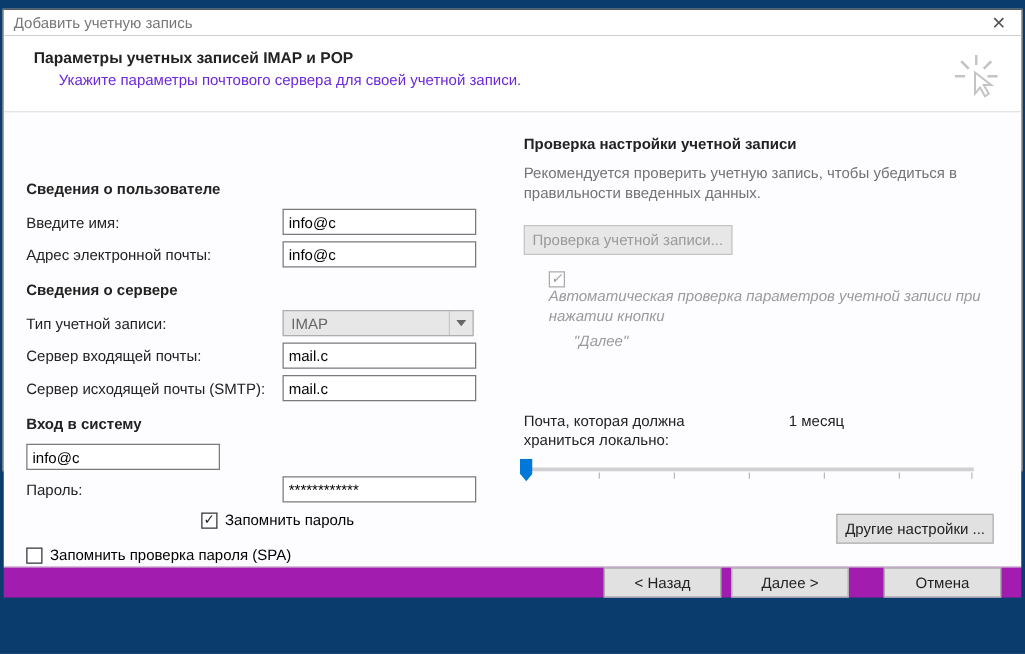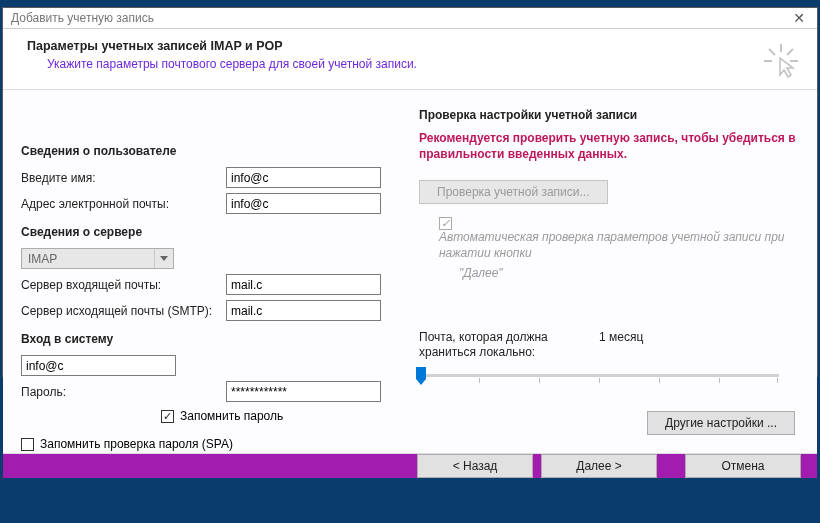--- a/index.html
+++ b/index.html
@@ -158,30 +158,29 @@
     color: #aaa;
   }
   .chk.disabled.checked::after { color: #999; }
   .remember-row {
     margin-top: 6px;
     margin-left: 140px;
     display: flex;
     align-items: center;
   }
   .para {
-    color: #be185d;
+    color: #737373;
     margin: 6px 0 10px 0;
     line-height: 1.35;
-    font-weight: bold;
   }
   .btn {
     background: #e1e1e1;
     border: 1px solid #adadad;
     height: 22px;
-    padding: 0 17px;
+    padding: 0 6px;
     font-family: inherit;
     font-size: 12px;
     color: #222;
     display: inline-flex;
     align-items: center;
     cursor: default;
   }
   .btn.disabled {
     color: #9a9a9a;
     border-color: #c4c4c4;
@@ -203,20 +202,21 @@
     margin-left: 40px;
     color: #9a9a9a;
     font-style: italic;
   }
   .slider-wrap {
     margin-top: 50px;
   }
   .slider-labels {
     display: flex;
     color: #222;
+    gap: 32px;
   }
   .slider-labels .lbl-left { width: 180px; line-height: 1.3;}
   .slider-track {
     margin-top: 6px;
     position: relative;
     height: 20px;
     width: 360px;
   }
   .track-line {
     position: absolute;
@@ -296,20 +296,21 @@
         <input class="finput" value="info@c" style="">
       </div>
       <div class="frow">
         <div class="flabel">Адрес электронной почты:</div>
         <input class="finput" value="info@c" style="">
       </div>
 
       <div class="section-title" style="margin-top:10px">Сведения о сервере</div>
 
       <div class="frow">
+        <div class="flabel">Тип учетной записи:</div>
         <div class="select-box">
           <span class="sel-text">IMAP</span>
           <span class="sel-arrow">
             <svg width="8" height="6">
                 <polygon points="0,0 8,0 4,5" fill="#666"></polygon>
               </svg>
           </span>
         </div>
       </div>
       <div class="frow">

